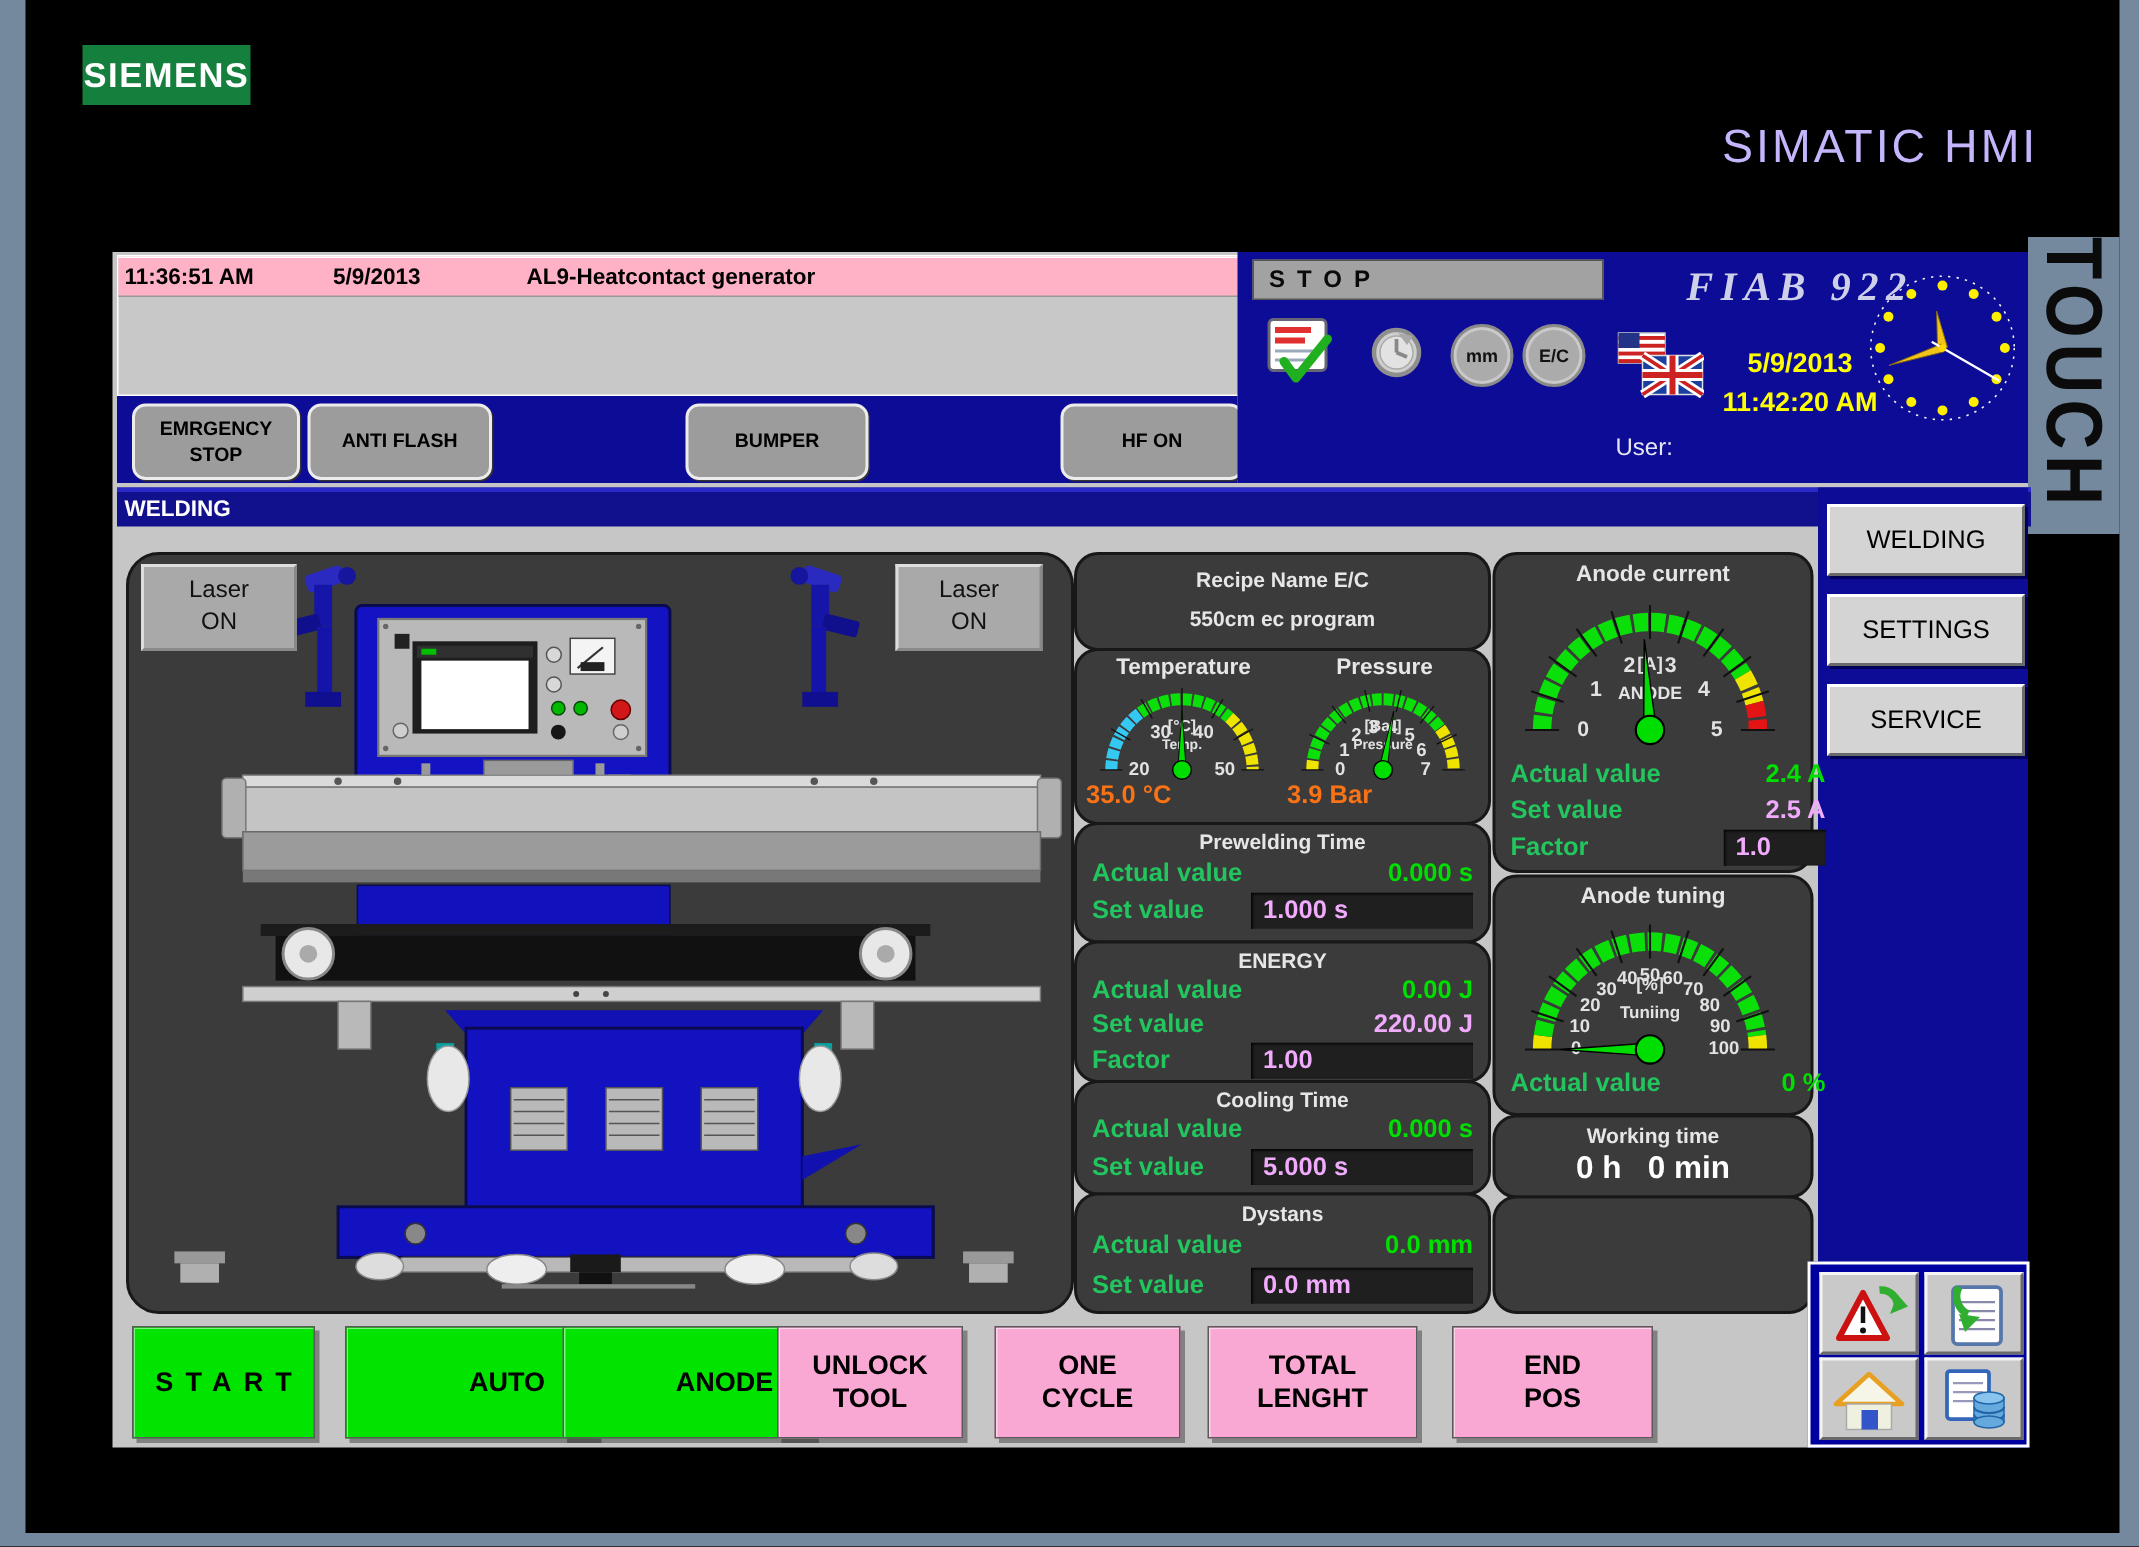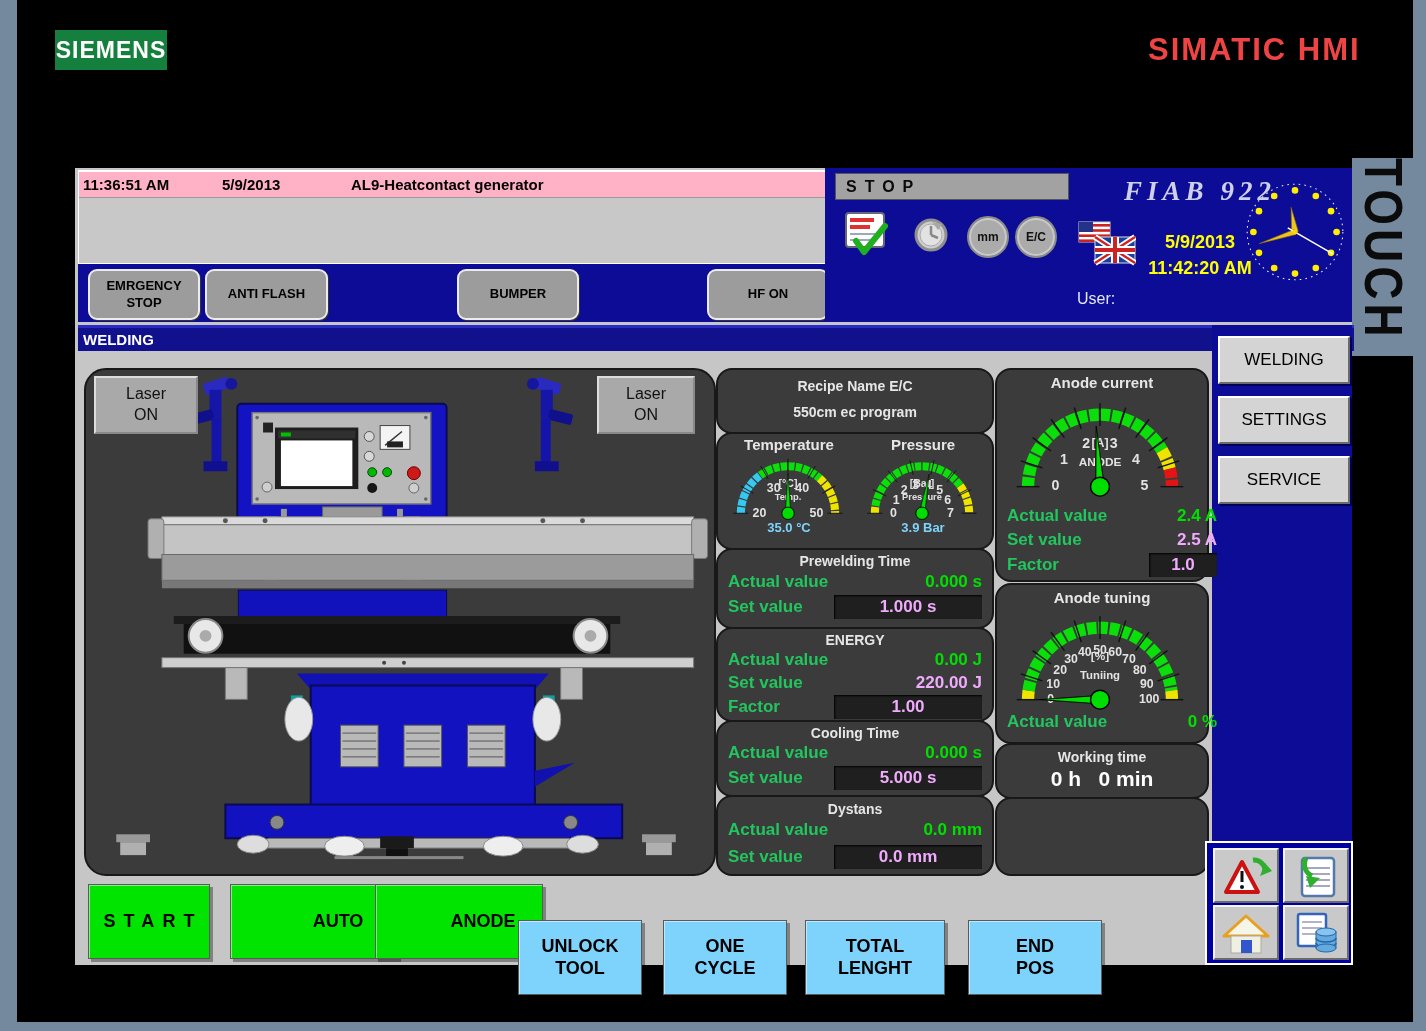--- a/index.html
+++ b/index.html
@@ -2,21 +2,21 @@
 <html><head>
 <meta charset="utf-8">
 <style>
   html,body{margin:0;padding:0;background:#000;}
   body{font-family:"Liberation Sans",sans-serif;}
   #root{position:relative;width:1426px;height:1031px;background:#000;overflow:hidden;}
   .abs{position:absolute;}
   
   .slate{background:#74889E;}
   .brandbox{background:#15803d;color:#fff;font-weight:bold;font-size:23px;display:flex;align-items:center;justify-content:center;letter-spacing:1px;}
-  .simatic{color:#ef4444;font-size:31px;letter-spacing:2px;font-weight:700;}
+  .simatic{color:#c4b5fd;font-size:31px;letter-spacing:2px;font-weight:400;margin-top:48px;}
   .touchtxt{writing-mode:vertical-rl;text-orientation:mixed;font-weight:bold;font-size:46px;color:#0b0b0b;letter-spacing:4px;line-height:1;transform:scaleX(1.15);transform-origin:center;}
   
   .screen{background:#C6C6C6;}
   .navy{background:#0C0C96;}
   
   .alarmwrap{background:#C8C8C8;border:1px solid #fff;}
   .alarmhead{display:flex;background:#8F8F8F;color:#fff;font-weight:bold;font-size:13px;height:23px;align-items:center;}
   .alarmhead .c{border-left:1px solid #fff;padding-left:3px;height:100%;display:flex;align-items:center;}
   .alarmrow{display:flex;background:#FFB2C6;color:#000;font-weight:bold;font-size:15px;height:25px;align-items:center;border-top:1px solid #fff;border-bottom:1px solid #9a9a9a;}
   .alarmrow .c{padding-left:4px;}
@@ -31,32 +31,32 @@
   .usertxt{color:#e6e6f2;font-size:16px;}
   
   .titlebar{background:#11118E;border-top:3px solid #2A2AC8;color:#fff;font-weight:bold;font-size:15px;display:flex;align-items:center;padding-left:5px;}
   
   .panel{background:#3B3B3B;border:2px solid #181818;border-radius:16px;}
   .gtitle{color:#E6E6E6;font-weight:bold;font-size:14px;text-align:center;}
   .vrow{display:flex;justify-content:space-between;align-items:center;padding:0 10px;}
   .vlabel{color:#22c55e;font-weight:bold;font-size:17px;}
   .vact{color:#00E000;font-weight:bold;font-size:17px;}
   .vset{color:#f0abfc;font-weight:bold;font-size:17px;}
-  .valbox{background:#1F1F1F;text-align:center;padding:2px 8px;width:132px;box-shadow:1px 1px 2px #000 inset;}
+  .valbox{background:#1F1F1F;text-align:left;padding:2px 8px;width:132px;box-shadow:1px 1px 2px #000 inset;}
   .valbox.narrow{width:52px;}
-  .gval{color:#7dd3fc;font-weight:bold;font-size:13px;text-align:center;}
+  .gval{color:#f97316;font-weight:bold;font-size:17px;}
   .wtval{color:#fff;font-weight:bold;font-size:21px;text-align:center;white-space:pre;}
   
   .laserbtn{background:#A9A9A9;border:2px outset #ddd;color:#111;font-size:16px;display:flex;align-items:center;justify-content:center;text-align:center;white-space:pre-line;line-height:1.3;}
   
   .navbtn{background:#D4D4D4;border-top:2px solid #fff;border-left:2px solid #fff;border-right:2px solid #6a6a6a;border-bottom:2px solid #6a6a6a;color:#000;font-size:17px;display:flex;align-items:center;justify-content:center;box-shadow:2px 2px 0 #00005a;}
   
   .bbtn{border:1px solid #5a5a5a;color:#000;font-weight:bold;font-size:18px;display:flex;align-items:center;justify-content:center;text-align:center;white-space:pre-line;line-height:1.2;box-shadow:inset 1px 1px 0 rgba(255,255,255,.5),3px 3px 0 rgba(0,0,0,.35);}
   .bgreen{background:#00E400;padding-left:48px;}
-  .bgray{background:#7dd3fc;margin-top:36px;}
+  .bgray{background:#f9a8d4;}
   .spread{letter-spacing:.45em;padding-left:.45em;}
   
   .icongrid{background:#0000A0;border:2px solid #fff;}
   .ibtn{background:#C9C9C9;border-top:2px solid #f4f4f4;border-left:2px solid #f4f4f4;border-right:2px solid #6a6a6a;border-bottom:2px solid #6a6a6a;display:flex;align-items:center;justify-content:center;}
 </style>
 </head>
 <body>
 
 <div id="root">
 

